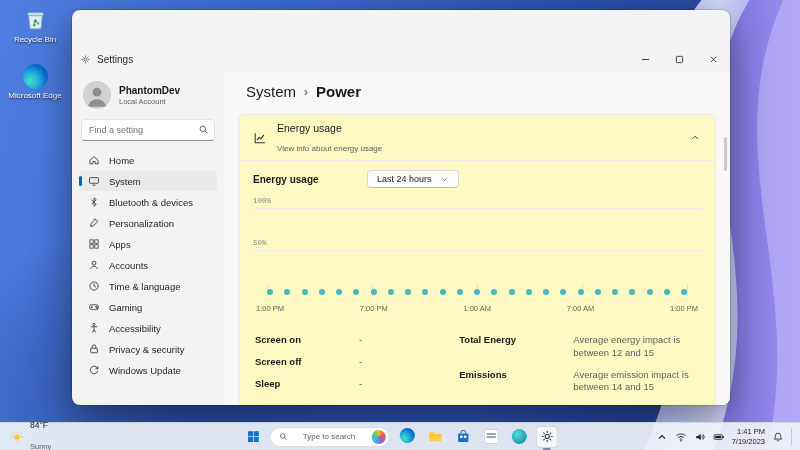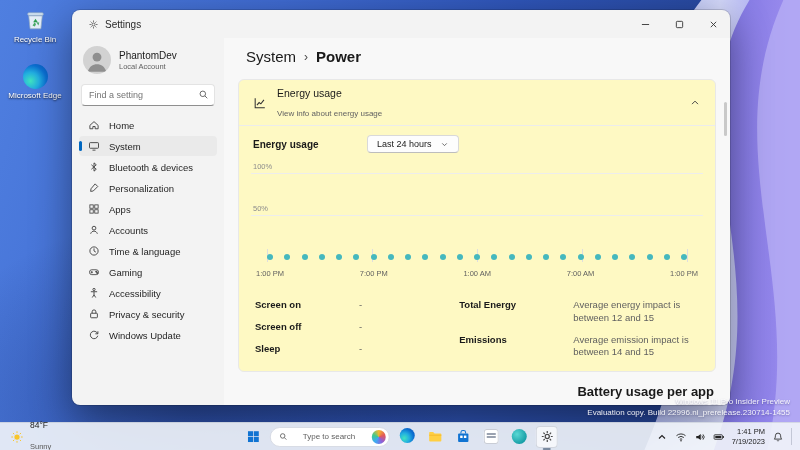--- a/index.html
+++ b/index.html
@@ -18,35 +18,35 @@
   .di-recycle { left:6px; top:8px; } .di-edge { left:6px; top:64px; }
   .desktop-icon .ic { width:25px; height:25px; margin:0 auto 2px; display:block; }
   .edge-ball { width:23px; height:23px; border-radius:50%; margin:1px auto 3px;
     background:radial-gradient(circle at 30% 68%, #40e3c0 0%, #22aee0 35%, #0b6ed0 65%, #0a53b4 100%); }
   .desktop-icon .lbl { font-size:8px; color:#fff; line-height:1.15; text-shadow:0 1px 2px rgba(0,0,0,.85); }
 
   
   .window { position:absolute; left:72px; top:10px; width:658px; height:395px; background:#f3f3f3;
     border-radius:8px; overflow:hidden; display:flex; flex-direction:column;
     box-shadow:0 14px 40px rgba(0,0,0,.42), 0 0 0 1px rgba(0,0,0,.14); }
-  .titlebar { height:28px; flex:0 0 auto; display:flex; align-items:center; padding-left:16px; }
+  .titlebar { height:28px; flex:0 0 auto; display:flex; align-items:center; padding-left:8px;margin-top:35px; }
   .t-icon { width:11px; height:11px; color:#4c4c4c; margin-right:6px; }
   .t-label { font-size:10px; color:#2a2a2a; }
   .win-controls { margin-left:auto; display:flex; height:100%; }
   .win-btn { width:34px; height:100%; display:flex; align-items:center; justify-content:center; color:#333; background:transparent; border:none; }
   .win-btn svg { width:9px; height:9px; }
 
   .win-body { flex:1; display:flex; min-height:0; }
 
   
   .sidebar { width:152px; flex:0 0 auto; padding:2px 7px 0; }
   .user { display:flex; align-items:center; gap:8px; padding:6px 4px 4px; }
   .avatar { width:28px; height:28px; border-radius:50%; background:#d2d2d2; overflow:hidden; flex:0 0 auto; }
   .avatar svg { width:100%; height:100%; }
-  .user-name { font-size:10px; font-weight:400; color:#1a1a1a; }
+  .user-name { font-size:10px; font-weight:700; color:#1a1a1a; }
   .user-type { font-size:7.5px; color:#5f5f5f; margin-top:1px; }
   .search-box { position:relative; margin:6px 2px 9px; }
   .search-box input { width:100%; height:22px; border:1px solid #e3e3e3; border-bottom-color:#8f8f8f;
     border-radius:4px; background:#fff; font-size:9px; padding:0 22px 0 7px; color:#333; outline:none;
     font-family:inherit; }
   .mag { color:#5a5a5a; }
   .search-box .mag { position:absolute; right:6px; top:5px; width:11px; height:11px; }
   .nav { display:flex; flex-direction:column; gap:1px; }
   .nav-item { position:relative; display:flex; align-items:center; gap:9px; height:20px; padding:0 9px;
     border-radius:4px; font-size:9.5px; color:#1f1f1f; }
@@ -72,21 +72,21 @@
 
   .filter-row { display:flex; align-items:center; padding:9px 14px 2px; }
   .filter-label { font-size:10px; font-weight:700; color:#1a1a1a; width:114px; }
   .dropdown { display:flex; align-items:center; gap:8px; border:1px solid #d9d9d9; border-bottom-color:#bdbdbd;
     background:#fdfdfd; border-radius:4px; padding:3px 9px; font-size:9px; color:#1a1a1a; }
   .dd-chev { width:9px; height:9px; color:#555; }
 
   .chart { position:relative; height:118px; margin:10px 12px 0; }
   .gridline { position:absolute; left:0; right:0; height:1px; background:#ededed; }
   .gl-100 { top:8px; } .gl-50 { top:50px; }
-  .gl-label { position:absolute; left:2px; top:-11px; font-size:7.5px; color:#8c8c8c; }
+  .gl-label { position:absolute; left:2px; top:-11px; font-size:7.5px; color:#8c8c8c;font-family:Liberation Mono, monospace; }
   .tick { position:absolute; top:84px; width:1px; height:13px; background:#dedede; }
   .tick.t0 { left:16px; } .tick.t1 { left:calc(16px + (100% - 32px)*0.25); }
   .tick.t2 { left:calc(16px + (100% - 32px)*0.5); } .tick.t3 { left:calc(16px + (100% - 32px)*0.75); }
   .tick.t4 { left:calc(100% - 16px); }
   .dots-row { position:absolute; left:16px; right:16px; top:89px; display:flex; justify-content:space-between; }
   .dot { width:6px; height:6px; border-radius:50%; background:var(--teal); }
   .xlabels { position:absolute; left:5px; right:5px; top:104px; display:flex; justify-content:space-between;
     font-size:7.5px; color:#5f5f5f; }
 
   .stats { display:flex; margin:16px 16px 0; padding-bottom:12px; }
@@ -441,24 +441,20 @@
               <svg class="dd-chev" viewBox="0 0 16 16" fill="none" stroke="currentColor" stroke-width="1.5">
                   <path d="m4 6 4 4 4-4"></path>
                 </svg>
             </span>
           </div>
         </div>
       </div>
     </div>
   </div>
 
-  <div class="watermark">
-    <div>Windows 11 Pro Insider Preview</div>
-    <div>Evaluation copy. Build 22996.ni_prerelease.230714-1455</div>
-  </div>
 
   <div class="taskbar">
     <div class="tb-weather">
       <svg class="sun" viewBox="0 0 16 16">
         <circle cx="8" cy="8" r="3" fill="#f8c52a"></circle>
         <g stroke="#f8c52a" stroke-width="1.1">
             <path d="M8 1.5v2M8 12.5v2M1.5 8h2M12.5 8h2M3.4 3.4l1.4 1.4M11.2 11.2l1.4 1.4M12.6 3.4l-1.4 1.4M4.8 11.2l-1.4 1.4"></path>
           </g>
       </svg>
       <span class="w-text">

